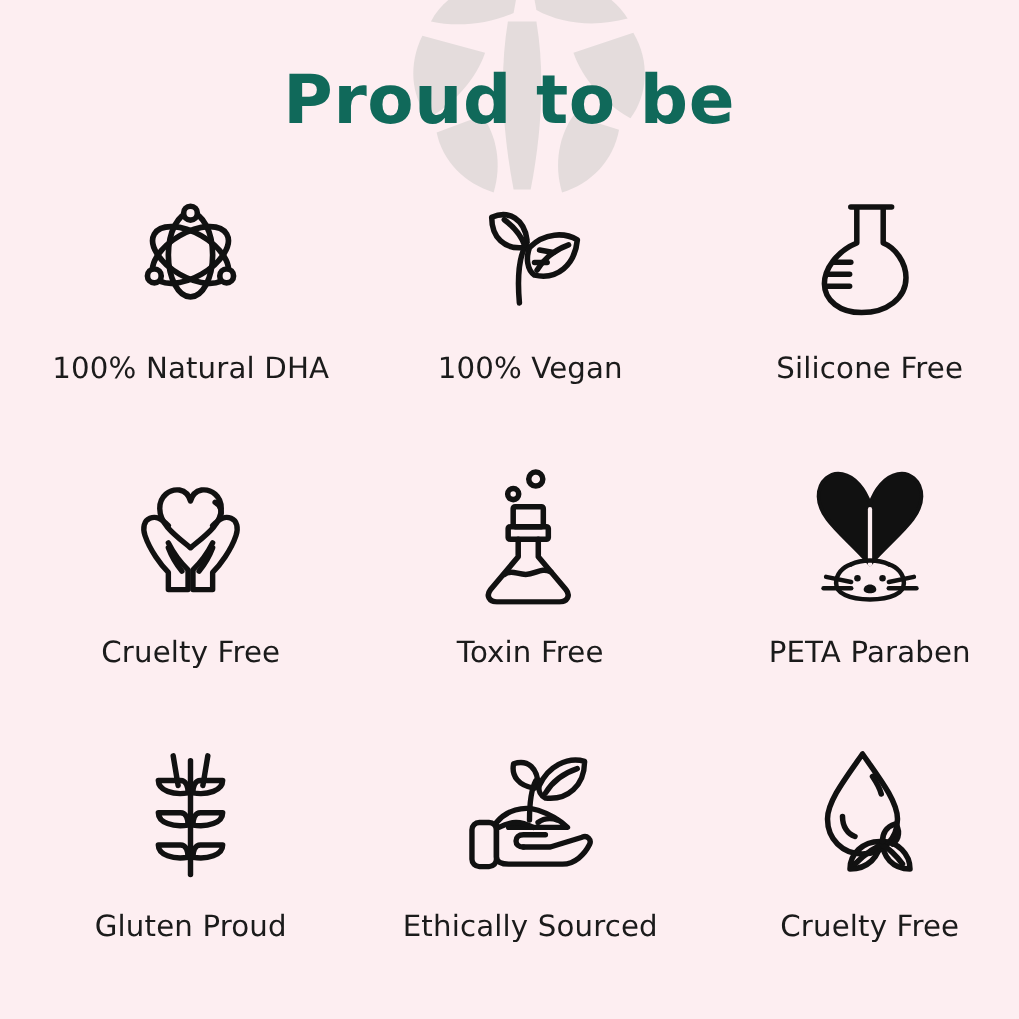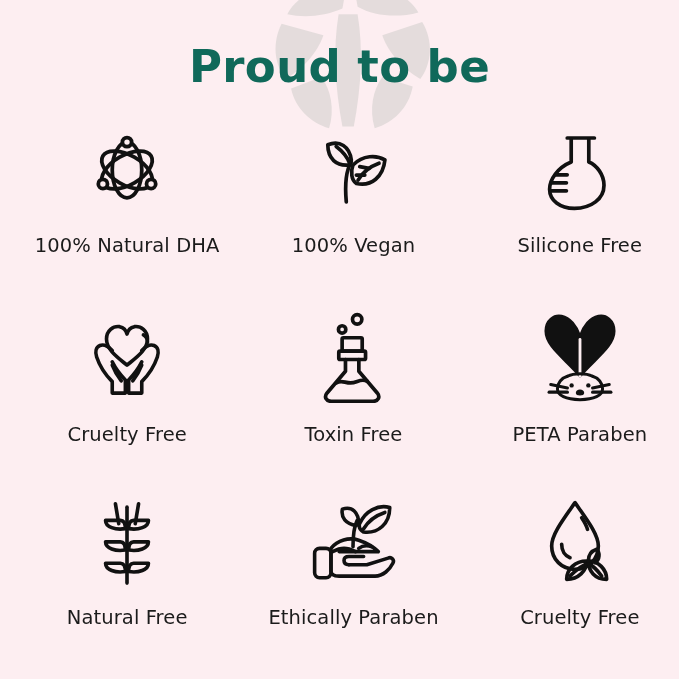--- a/index.html
+++ b/index.html
@@ -208,39 +208,39 @@
           <path d="M26 10 L30 34"></path>
           <path d="M54 10 L50 34"></path>
           <path d="M38 40 C26 42 14 38 14 30 L32 30 C36 30 38 34 38 40 Z"></path>
           <path d="M42 40 C54 42 66 38 66 30 L48 30 C44 30 42 34 42 40 Z"></path>
           <path d="M38 66 C26 68 14 64 14 56 L32 56 C36 56 38 60 38 66 Z"></path>
           <path d="M42 66 C54 68 66 64 66 56 L48 56 C44 56 42 60 42 66 Z"></path>
           <path d="M38 92 C26 94 14 90 14 82 L32 82 C36 82 38 86 38 92 Z"></path>
           <path d="M42 92 C54 94 66 90 66 82 L48 82 C44 82 42 86 42 92 Z"></path>
         </svg>
       </div>
-      <div class="badge-label">Natural Free</div>
+      <div class="badge-label">Gluten Proud</div>
     </div>
 
     <div class="badge row3">
       <div class="badge-icon">
         <svg width="90" height="80" viewBox="0 0 110 98" fill="none" stroke="#111" stroke-width="4.4" stroke-linecap="round" stroke-linejoin="round">
           <path d="M55 56 C55 40 57 30 60 24"></path>
           <path d="M59 30 C46 28 40 20 42 10 C54 6 62 14 62 28 Z"></path>
           <path d="M63 28 C70 12 86 4 100 8 C100 28 86 40 68 38 C64 36 62 32 63 28 Z"></path>
           <path d="M94 14 C82 18 74 24 68 34"></path>
           <path d="M28 58 C36 48 50 44 62 48 C74 52 82 58 86 62 L38 62"></path>
           <path d="M30 62 C34 60 40 58 44 58 C50 58 54 60 58 62"></path>
           <path d="M62 58 C66 55 72 54 78 56"></path>
           <path d="M28 60 L28 86 C28 90 32 92 38 92 L82 92 C92 92 100 84 104 76 C106 72 102 68 98 70 L72 78 L50 78"></path>
           <path d="M50 78 C46 78 44 76 44 73 C44 70 46 68 50 68 L68 68"></path>
           <rect x="8" y="58" width="20" height="36" rx="6"></rect>
         </svg>
       </div>
-      <div class="badge-label">Ethically Paraben</div>
+      <div class="badge-label">Ethically Sourced</div>
     </div>
 
     <div class="badge row3">
       <div class="badge-icon">
         <svg width="80" height="90" viewBox="0 0 96 108" fill="none" stroke="#111" stroke-width="4.4" stroke-linecap="round" stroke-linejoin="round">
           <path d="M42 8 C28 28 14 46 14 60 C14 76 26 88 42 88 C58 88 70 76 70 60 C70 46 56 28 42 8 Z"></path>
           <path d="M50 26 C54 32 56 36 57 40"></path>
           <path d="M26 58 C26 66 30 72 36 74"></path>
           <path d="M56 78 C56 90 46 100 32 100 C32 88 42 78 56 78 Z"></path>
           <path d="M58 78 C70 78 80 88 80 100 C66 100 58 90 58 78 Z"></path>

